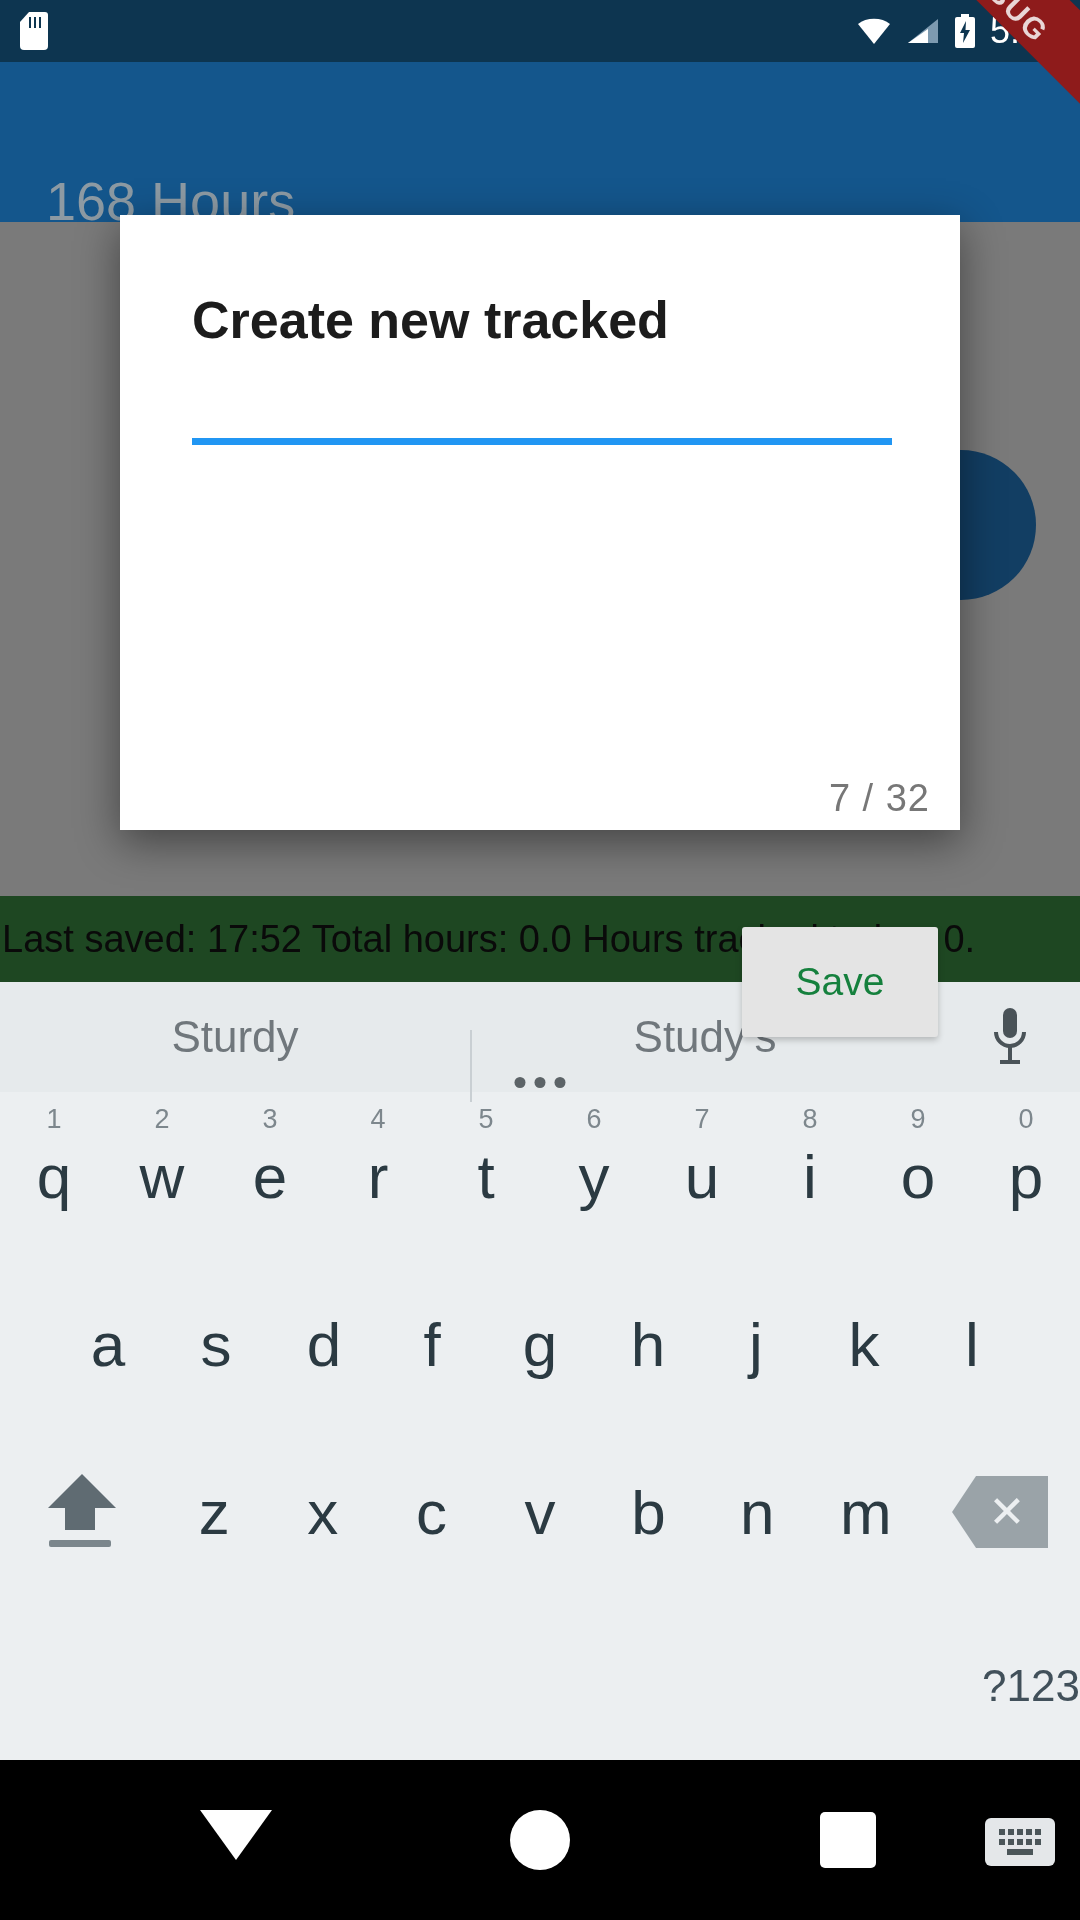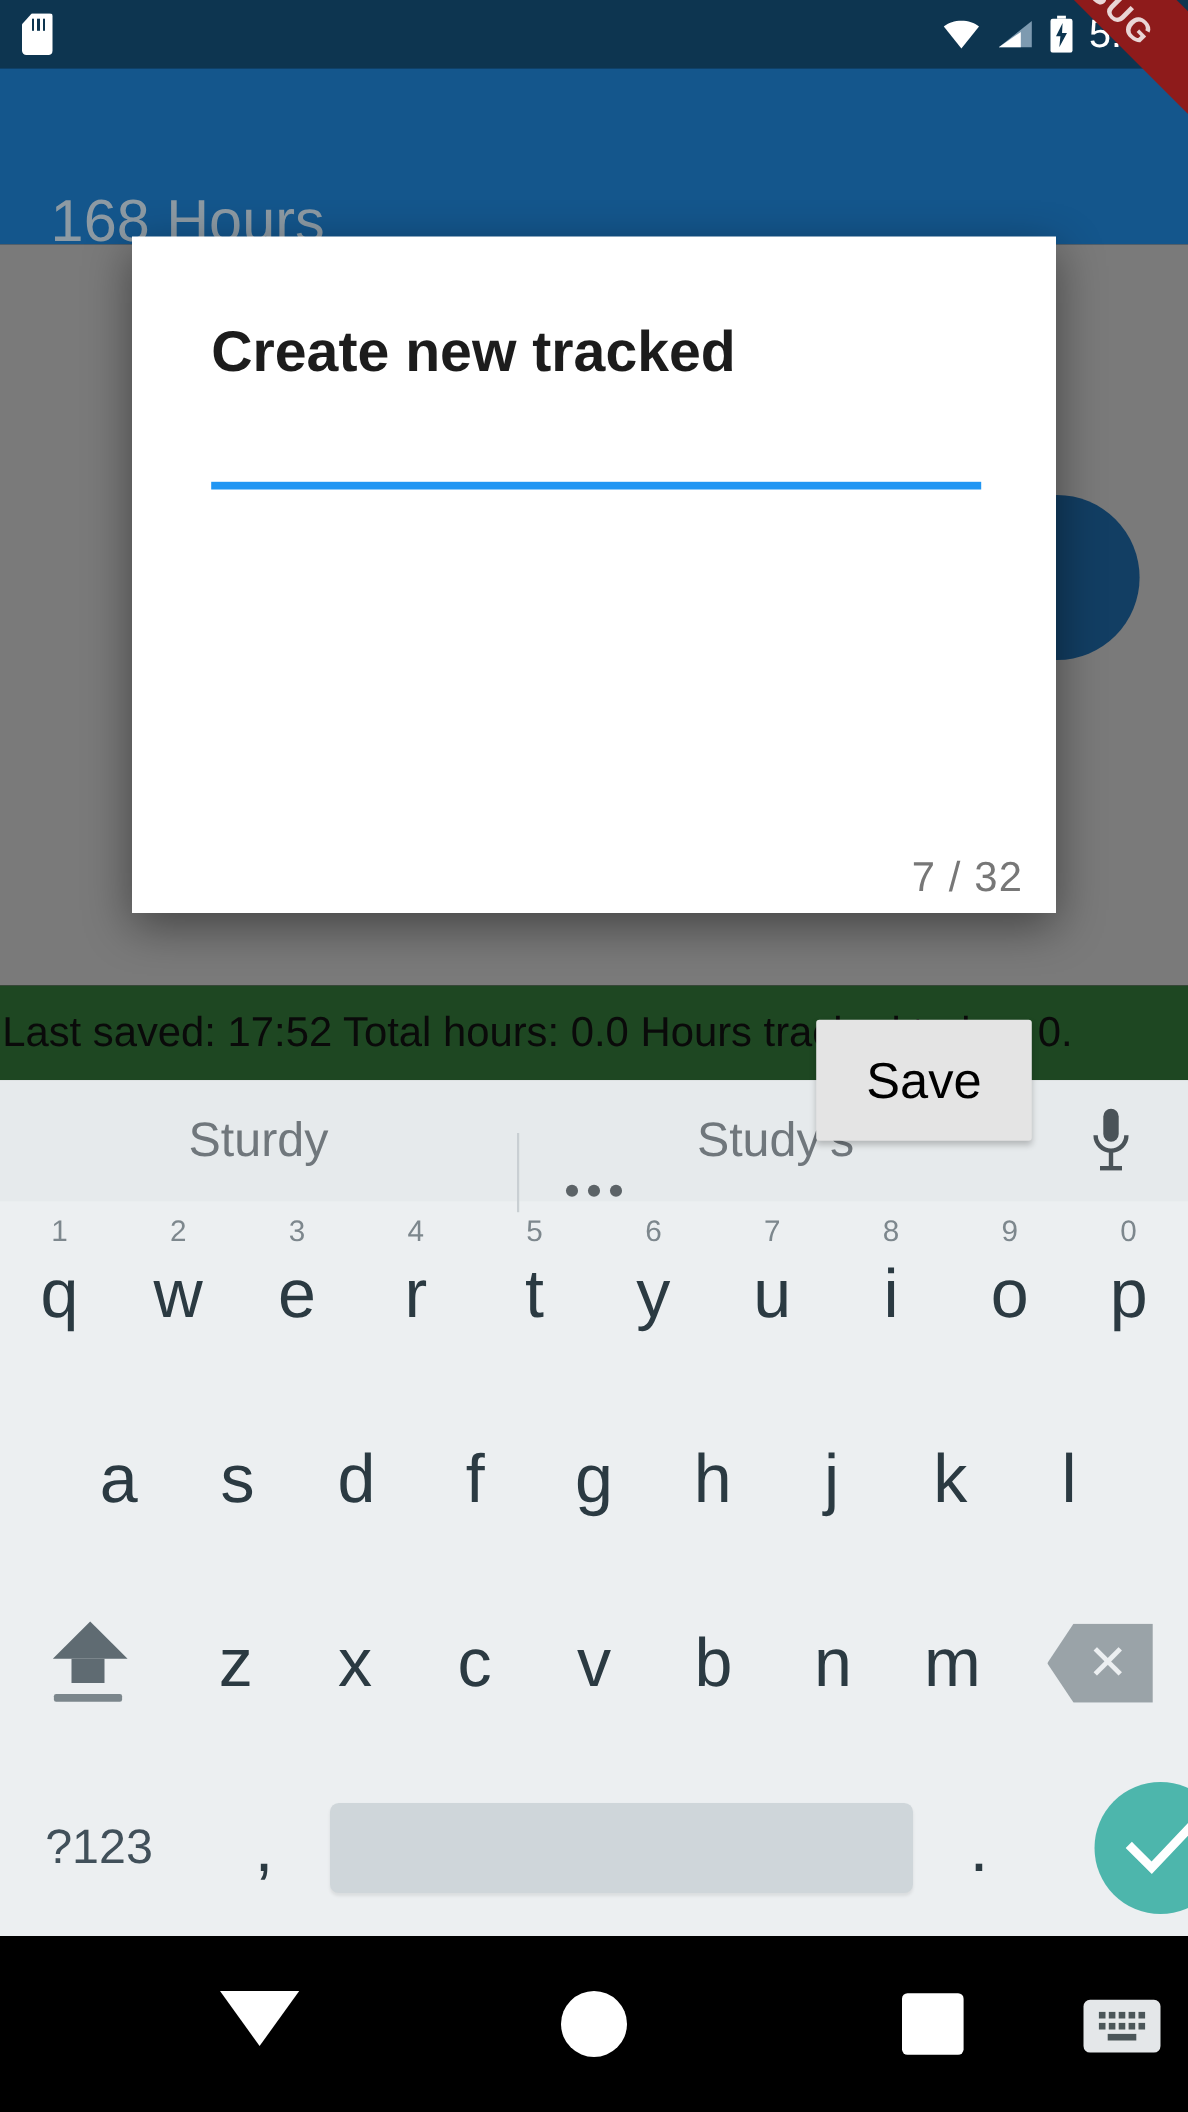--- a/index.html
+++ b/index.html
@@ -111,21 +111,21 @@
     font-size:38px; color:#777; letter-spacing:1px;
   }
   .dlg-save{
     position:absolute; left:622px; top:712px;
     width:196px; height:110px; background:#e4e4e4;
     border:none; border-radius:3px;
     display:flex; align-items:center; justify-content:center;
     box-shadow:0 3px 6px rgba(0,0,0,0.22);
     cursor:pointer;
   }
-  .dlg-save span{ color:#000000; font-size:46px; font-weight:400; }
+  .dlg-save span{ color:#15803d; font-size:39px; font-weight:400; }
 
   
   .keyboard{
     position:absolute; left:0; top:982px; width:1080px; height:778px;
     background:#eceff1; z-index:6;
   }
   .sugg-row{
     position:relative; height:110px; background:#e6eaec;
     display:flex; align-items:center;
   }
@@ -164,21 +164,21 @@
   }
   .shift-icon .stem{ width:30px;height:22px;background:#5f6b72;margin:0 auto; }
   .shift-icon .bar{ width:62px;height:7px;background:#7b868c;margin:10px auto 0; border-radius:2px;}
   .del-icon{
     width:96px; height:72px; background:#9aa3a8; position:relative;
     clip-path: polygon(24px 0, 96px 0, 96px 72px, 24px 72px, 0 36px);
     display:flex; align-items:center; justify-content:center;
   }
   .del-icon span{ color:#eceff1; font-size:44px; line-height:1; margin-left:14px; }
 
-  .krow.r4{ height:190px; align-items:flex-start; }
+  .krow.r4{ height:190px; align-items:flex-end;flex-direction:column; }
   .key.sym{ flex:0 0 180px; font-size:44px; color:#41505a; }
   .key.comma{ flex:0 0 120px; font-size:62px; }
   .key.space{ flex:1; display:flex; align-items:center; justify-content:center; }
   .spacebar{
     width:530px; height:82px; background:#cfd6da; border-radius:8px;
     box-shadow:0 2px 3px rgba(0,0,0,0.08);
   }
   .key.period{ flex:0 0 120px; font-size:62px; }
   .key.enter{ flex:0 0 210px; display:flex; align-items:center; justify-content:center; }
   .enter-circle{

